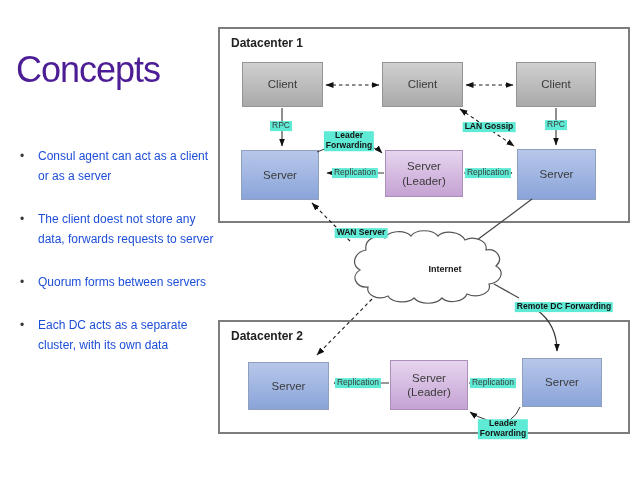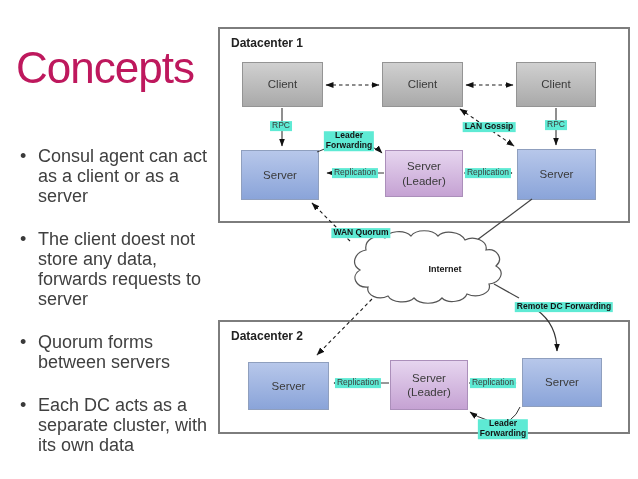--- a/index.html
+++ b/index.html
@@ -1,23 +1,23 @@
 <!DOCTYPE html>
 <html style="--client-top: #d0d0d0; --client-bottom: #a9a9a9; --server-top: #b7c7ea; --server-bottom: #8aa4d9; --leader-top: #e6d5ef; --leader-bottom: #c5a2d3; --box-border: #7d7d7d;"><head>
 <meta charset="utf-8">
 <style>
   html,body{margin:0;padding:0;background:#ffffff;}
   body{width:638px;height:479px;font-family:"Liberation Sans",sans-serif;overflow:hidden;}
   .slide{position:relative;width:638px;height:479px;background:#fff;}
 
   
-  .title{position:absolute;left:16px;top:46px;font-size:44px;line-height:1;
-         letter-spacing:-1px;color:#be185d;font-weight:400;}
+  .title{position:absolute;left:16px;top:52px;font-size:36px;line-height:1;
+         letter-spacing:-1px;color:#4c1d95;font-weight:400;}
   .bullets{position:absolute;left:16px;top:146px;width:198px;}
-  .bullet-item{position:relative;padding-left:22px;font-size:18px;line-height:20px;color:#404040;}
+  .bullet-item{position:relative;padding-left:22px;font-size:12px;line-height:20px;color:#1d4ed8;}
   .bullet-item + .bullet-item{margin-top:23px;}
   .bullet-item::before{content:"\2022";position:absolute;left:4px;top:0;color:#3a3a3a;}
 
   
   .dc-box{position:absolute;background:#fff;border:2px solid var(--box-border,#7d7d7d);box-sizing:border-box;}
   .dc1{left:218px;top:27px;width:412px;height:196px;}
   .dc2{left:218px;top:320px;width:412px;height:114px;}
   .dc-label{position:absolute;left:11px;top:7px;font-size:12px;font-weight:700;color:#222;}
 
   
@@ -143,21 +143,21 @@
   <div class="elabel bold" style="left:349px;top:141px;">
     <span class="ln">Leader</span>
     <span class="ln">Forwarding</span>
   </div>
 
   <div class="elabel bold" style="left:489px;top:127px;">LAN Gossip</div>
 
   <div class="elabel" style="left:355px;top:173px;">Replication</div>
   <div class="elabel" style="left:488px;top:173px;">Replication</div>
 
-  <div class="elabel bold" style="left:361px;top:233px;">WAN Quorum</div>
+  <div class="elabel bold" style="left:361px;top:233px;">WAN Server</div>
 
   <div class="elabel bold nobg" style="left:429px;top:269px;font-size:9px;margin-left:16px;">Internet</div>
 
   <div class="elabel bold" style="left:536px;top:307px;margin-left:28px;">Remote DC Forwarding</div>
 
   <div class="elabel" style="left:358px;top:383px;">Replication</div>
   <div class="elabel" style="left:493px;top:383px;">Replication</div>
 
   <div class="elabel bold" style="left:503px;top:429px;">
     <span class="ln">Leader</span>

